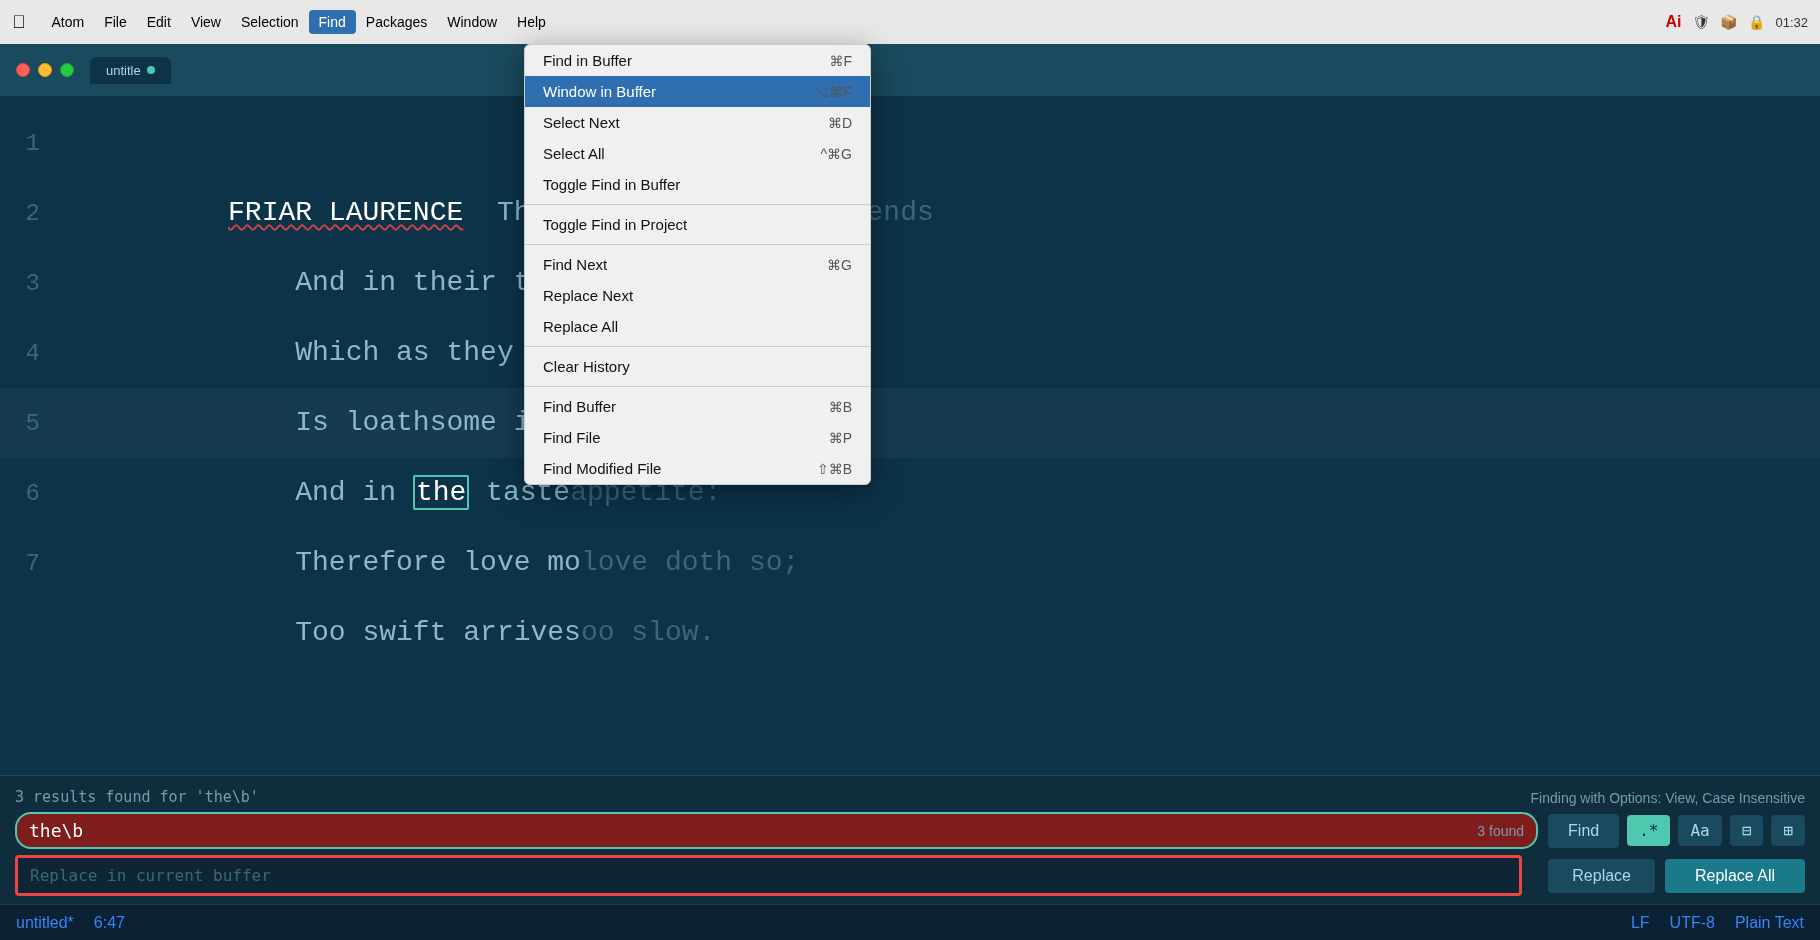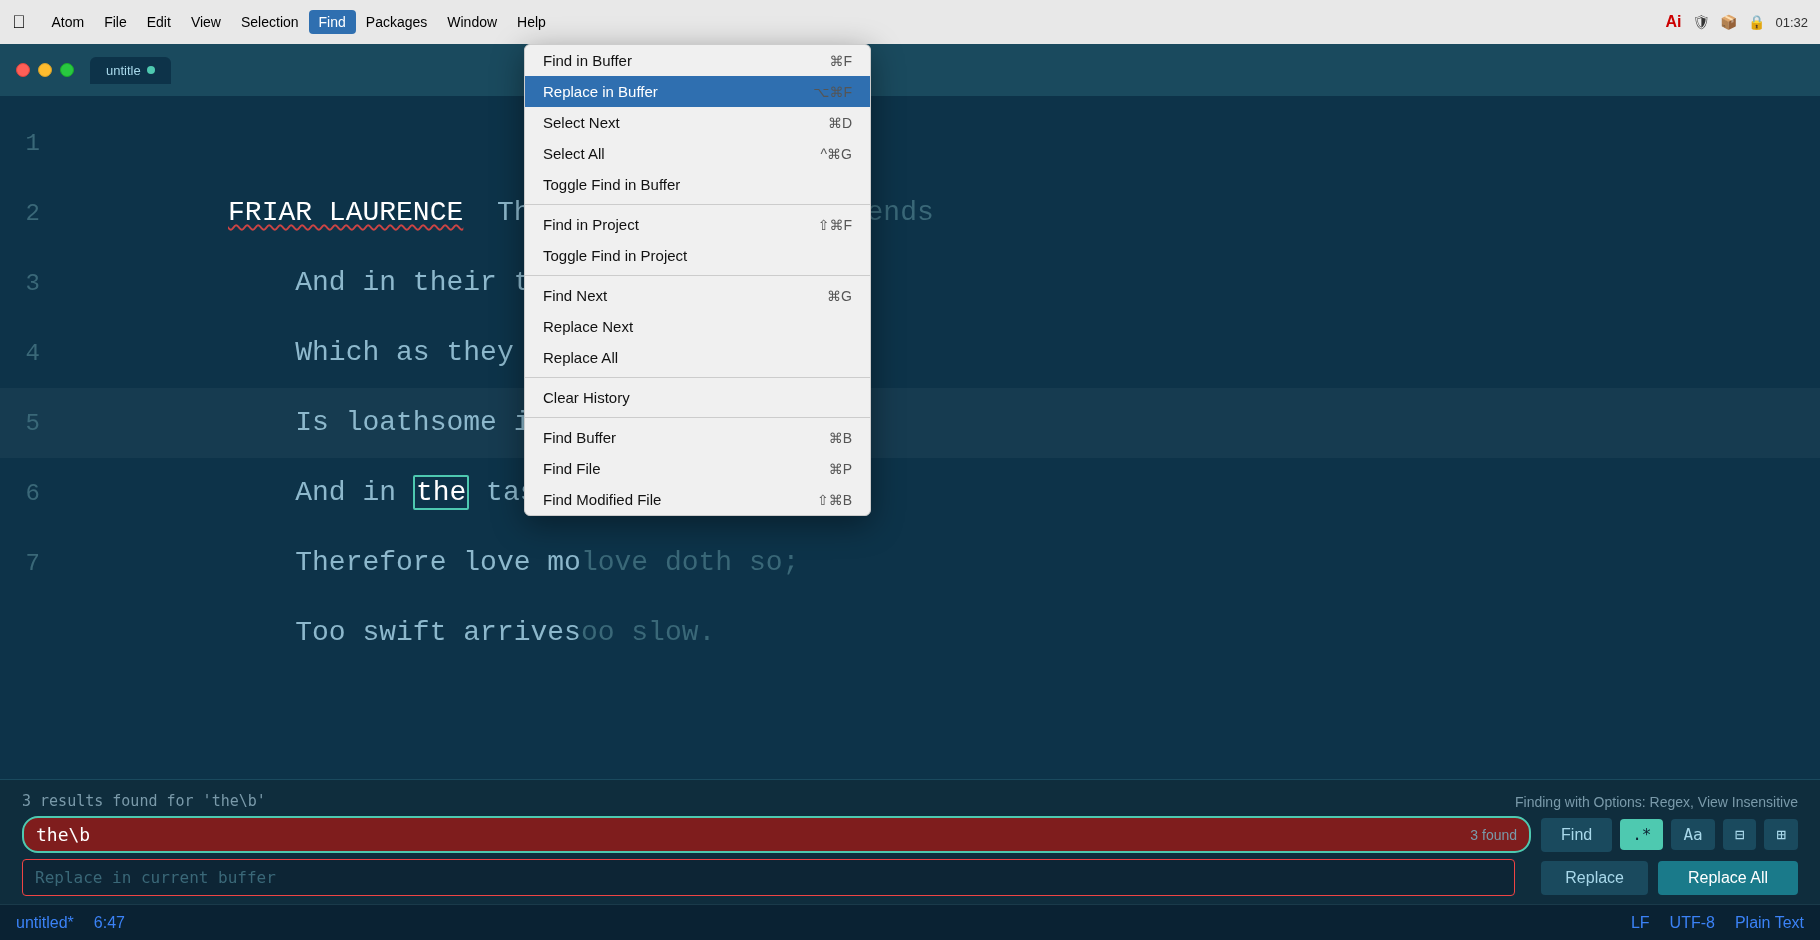--- a/index.html
+++ b/index.html
@@ -148,21 +148,21 @@
     }
 
     
     .find-bar {
       position: absolute;
       bottom: 0;
       left: 0;
       right: 0;
       background: #0f2d3d;
       border-top: 1px solid #1a4a5e;
-      padding: 8px 22px;
+      padding: 8px 15px;
     }
     .find-status {
       color: #7a9aaa;
       font-size: 15px;
       font-family: 'Menlo', monospace;
       padding: 4px 0 6px 0;
     }
     .find-row {
       display: flex;
       align-items: center;
@@ -223,21 +223,21 @@
     }
     .replace-row {
       display: flex;
       align-items: center;
       gap: 10px;
       margin-top: 6px;
     }
     .replace-input-wrap {
       flex: 1;
       background: #0d2535;
-      border: 1px solid #ef4444;
+      border: 3px solid #ef4444;
       border-radius: 4px;
       padding: 8px 12px;
     }
     .replace-placeholder {
       color: #3a6878;
       font-family: 'Menlo', monospace;
       font-size: 16px;
     }
     .replace-btn {
       background: #1a4a5e;
@@ -435,21 +435,21 @@
         <span class="line-number">7</span>
         <span class="line-text">
           <span>    Too swift arrives</span><span style="color:#3a6878">oo slow.</span>
         </span>
       </div>
     </div>
 
     <div class="find-bar" style="position:absolute;bottom:0;left:0;right:0;">
       <div style="display:flex;align-items:center;">
         <span class="find-status">3 results found for 'the\b'</span>
-        <span class="find-options-label">Finding with Options: Regex, View Insensitive</span>
+        <span class="find-options-label">Finding with Options: View, Case Insensitive</span>
       </div>
       <div class="find-row">
         <div class="find-input-wrap">
           <input class="find-input" value="the\b" readonly="" style="">
           <span class="find-count">3 found</span>
         </div>
         <div class="find-options">
           <button class="find-btn">Find</button>
           <button class="find-icon-btn active">.*</button>
           <button class="find-icon-btn">Aa</button>
@@ -482,45 +482,41 @@
 
 <div class="dropdown-overlay">
   <div class="dropdown-menu">
 
     <div class="menu-item">
       <span>Find in Buffer</span>
       <span class="menu-shortcut">⌘F</span>
     </div>
 
     <div class="menu-item selected">
-      <span>Replace in Buffer</span>
+      <span>Window in Buffer</span>
       <span class="menu-shortcut">⌥⌘F</span>
     </div>
 
     <div class="menu-item">
       <span>Select Next</span>
       <span class="menu-shortcut">⌘D</span>
     </div>
 
     <div class="menu-item">
       <span>Select All</span>
       <span class="menu-shortcut">^⌘G</span>
     </div>
 
     <div class="menu-item">
       <span>Toggle Find in Buffer</span>
       <span class="menu-shortcut"></span>
     </div>
 
     <div class="menu-separator"></div>
 
-    <div class="menu-item">
-      <span>Find in Project</span>
-      <span class="menu-shortcut">⇧⌘F</span>
-    </div>
 
     <div class="menu-item">
       <span>Toggle Find in Project</span>
       <span class="menu-shortcut"></span>
     </div>
 
     <div class="menu-separator"></div>
 
     <div class="menu-item">
       <span>Find Next</span>

